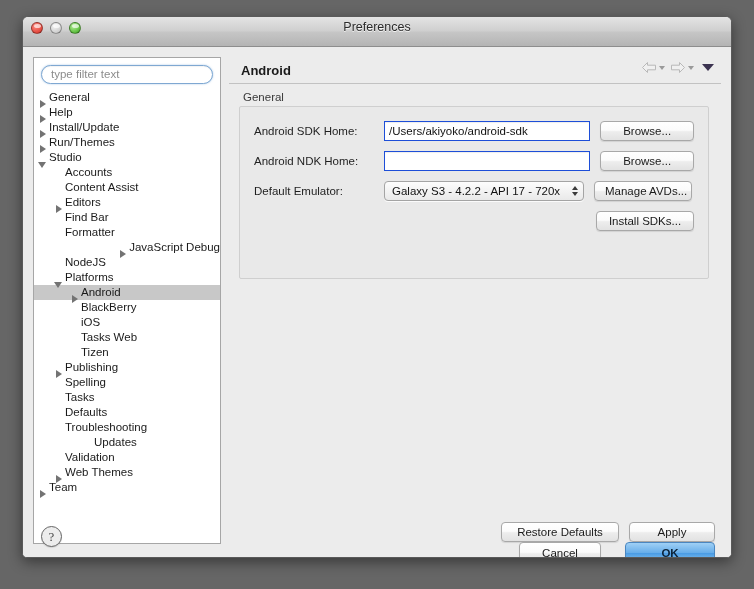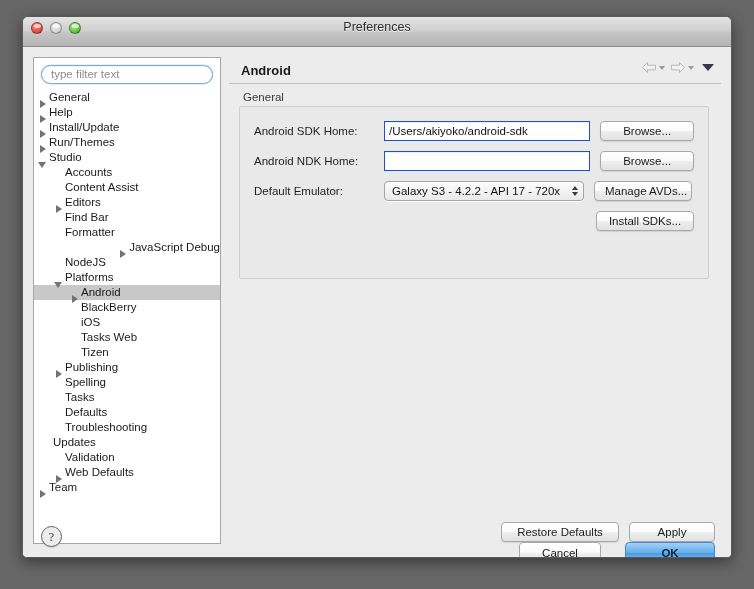--- a/index.html
+++ b/index.html
@@ -431,31 +431,31 @@
             <span class="tree-label">Tasks</span>
           </div>
           <div class="tree-row" style="padding-left: 20px;">
             <span class="twisty"></span>
             <span class="tree-label">Defaults</span>
           </div>
           <div class="tree-row" style="padding-left: 20px;">
             <span class="twisty"></span>
             <span class="tree-label">Troubleshooting</span>
           </div>
-          <div class="tree-row" style="padding-left: 8px;">
+          <div class="tree-row" style="padding-left: 8px; margin-left: 41px;">
             <span class="twisty"></span>
             <span class="tree-label">Updates</span>
           </div>
           <div class="tree-row" style="padding-left: 20px;">
             <span class="twisty"></span>
             <span class="tree-label">Validation</span>
           </div>
           <div class="tree-row" style="padding-left: 20px;">
             <span class="twisty closed"></span>
-            <span class="tree-label">Web Defaults</span>
+            <span class="tree-label">Web Themes</span>
           </div>
           <div class="tree-row" style="padding-left: 4px;">
             <span class="twisty closed"></span>
             <span class="tree-label">Team</span>
           </div>
         </div>
     </div>
 
     <div id="right-pane">
 

